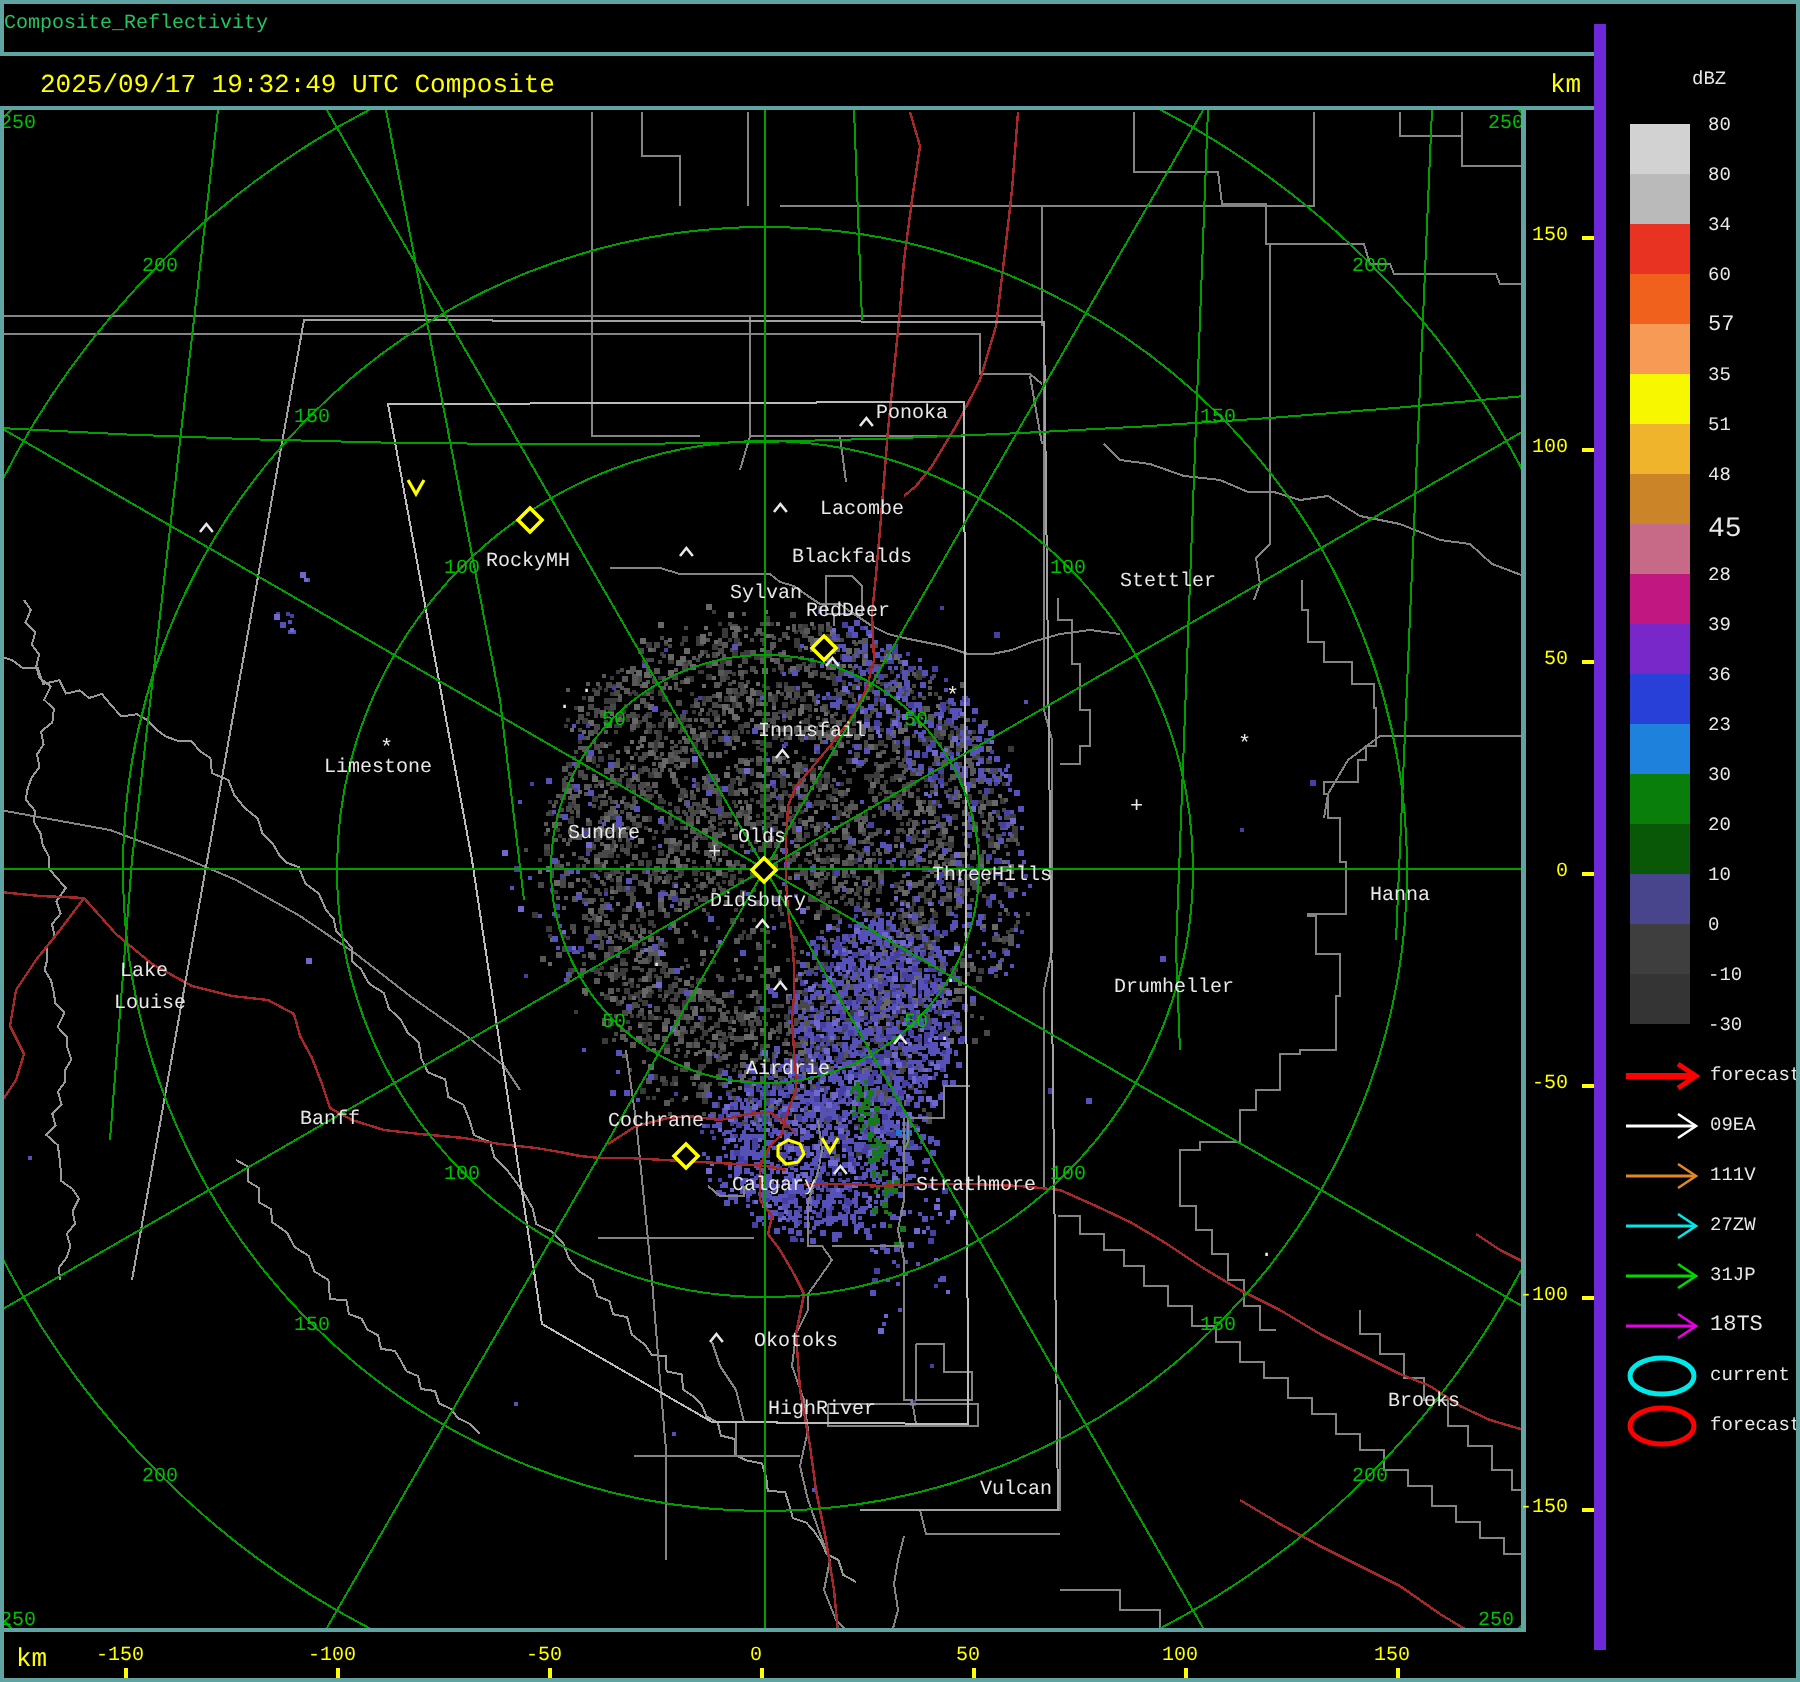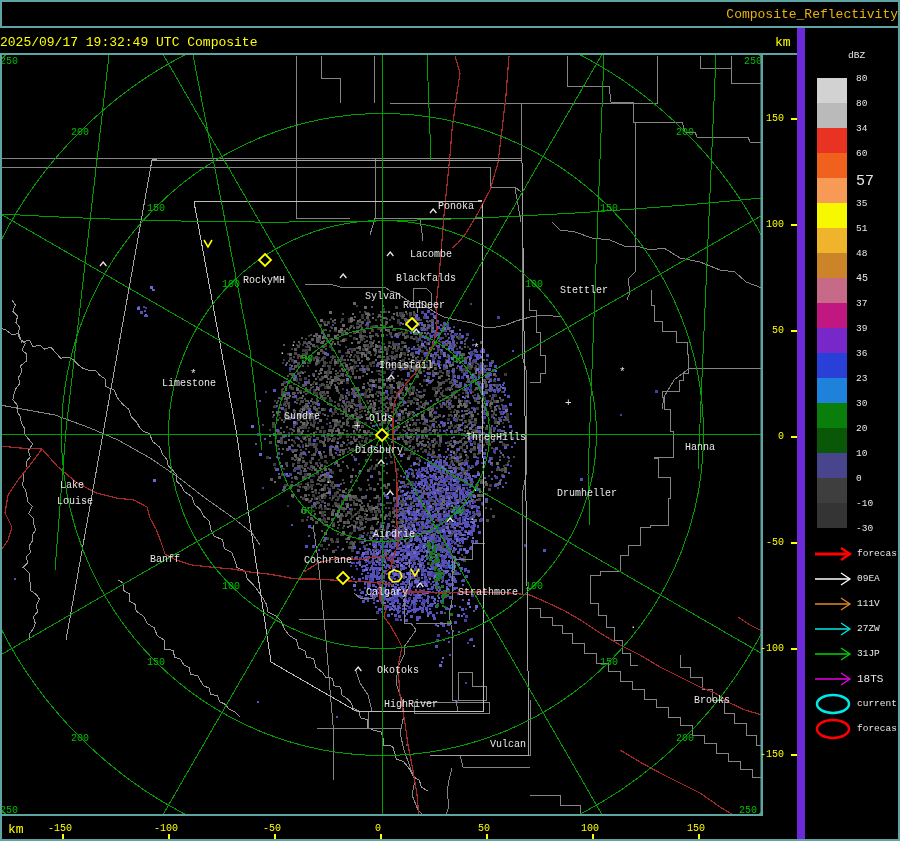--- a/index.html
+++ b/index.html
@@ -1,22 +1,22 @@
 <!DOCTYPE html>
 <html><head><meta charset="utf-8"><style>
 html,body{margin:0;padding:0;background:#000}
 body{width:900px;height:841px;position:relative;overflow:hidden;
  font-family:"Liberation Mono",monospace}
 .teal{background:#5fa3a3}
 </style></head><body>
 <div style="position:absolute;left:0;top:0;width:900px;height:28px;background:#000;border-top:2px solid #5fa3a3;border-left:2px solid #5fa3a3;border-right:2px solid #5fa3a3;border-bottom:2px solid #5fa3a3;box-sizing:border-box">
- <div style="position:absolute;left:0;top:5px;width:100%;text-align:right;color:#eab308;font-size:13px">Composite_Reflectivity</div>
+ <div style="position:absolute;left:0;top:5px;width:100%;text-align:left;color:#22c55e;font-size:10px">Composite_Reflectivity</div>
 </div>
 <div style="position:absolute;left:0;top:28px;width:797px;height:27px;background:#000;border-bottom:2px solid #5fa3a3;box-sizing:border-box">
- <div style="position:absolute;left:0;top:7px;color:#ffff00;font-size:13px">2025/09/17 19:32:49 UTC Composite</div>
+ <div style="position:absolute;left:20px;top:7px;color:#ffff00;font-size:13px">2025/09/17 19:32:49 UTC Composite</div>
  <div style="position:absolute;left:775px;top:7px;color:#ffff00;font-size:13px">km</div>
 </div>
 <svg width="763" height="761" viewBox="0 0 763 761" style="position:absolute;left:0;top:55px" font-family="'Liberation Mono', monospace">
     <rect width="763" height="761" fill="#000"></rect>
     <defs>
       <clipPath id="mapclip">
         <rect x="1" y="0" width="760" height="759"></rect>
       </clipPath>
     </defs>
     <g clip-path="url(#mapclip)">
@@ -205,21 +205,21 @@
     <div style="position:absolute;left:274px;top:18px;width:2px;height:5px;background:#ffff00"></div>
     <div style="position:absolute;left:378px;top:7px;width:60px;margin-left:-30px;text-align:center;color:#ffff00;font-size:10px">0</div>
     <div style="position:absolute;left:380px;top:18px;width:2px;height:5px;background:#ffff00"></div>
     <div style="position:absolute;left:484px;top:7px;width:60px;margin-left:-30px;text-align:center;color:#ffff00;font-size:10px">50</div>
     <div style="position:absolute;left:486px;top:18px;width:2px;height:5px;background:#ffff00"></div>
     <div style="position:absolute;left:590px;top:7px;width:60px;margin-left:-30px;text-align:center;color:#ffff00;font-size:10px">100</div>
     <div style="position:absolute;left:592px;top:18px;width:2px;height:5px;background:#ffff00"></div>
     <div style="position:absolute;left:696px;top:7px;width:60px;margin-left:-30px;text-align:center;color:#ffff00;font-size:10px">150</div>
     <div style="position:absolute;left:698px;top:18px;width:2px;height:5px;background:#ffff00"></div>
   </div>
-<div style="position:absolute;left:797px;top:28px;width:103px;height:813px;background:#000;border-left:8px solid #6d28d9;box-sizing:border-box">
+<div style="position:absolute;left:797px;top:12px;width:103px;height:813px;background:#000;border-left:6px solid #6d28d9;box-sizing:border-box">
  <div style="position:absolute;left:43px;top:22px;color:#e8e8e8;font-size:9.5px">dBZ</div>
  <div style="position:absolute;left:12px;top:50px;width:30px;height:25px;background:#d2d2d2"></div>
     <div style="position:absolute;left:12px;top:75px;width:30px;height:25px;background:#bababa"></div>
     <div style="position:absolute;left:12px;top:100px;width:30px;height:25px;background:#e83222"></div>
     <div style="position:absolute;left:12px;top:125px;width:30px;height:25px;background:#ef611c"></div>
     <div style="position:absolute;left:12px;top:150px;width:30px;height:25px;background:#f79a56"></div>
     <div style="position:absolute;left:12px;top:175px;width:30px;height:25px;background:#f7f700"></div>
     <div style="position:absolute;left:12px;top:200px;width:30px;height:25px;background:#efb32c"></div>
     <div style="position:absolute;left:12px;top:225px;width:30px;height:25px;background:#cc8428"></div>
     <div style="position:absolute;left:12px;top:250px;width:30px;height:25px;background:#c66a88"></div>
@@ -229,26 +229,26 @@
     <div style="position:absolute;left:12px;top:350px;width:30px;height:25px;background:#1e82dc"></div>
     <div style="position:absolute;left:12px;top:375px;width:30px;height:25px;background:#0a7e0a"></div>
     <div style="position:absolute;left:12px;top:400px;width:30px;height:25px;background:#085808"></div>
     <div style="position:absolute;left:12px;top:425px;width:30px;height:25px;background:#49458c"></div>
     <div style="position:absolute;left:12px;top:450px;width:30px;height:25px;background:#3e3e3e"></div>
     <div style="position:absolute;left:12px;top:475px;width:30px;height:25px;background:#343434"></div>
     <div style="position:absolute;left:51px;top:45px;width:30px;color:#e8e8e8;font-size:9.5px">80</div>
     <div style="position:absolute;left:51px;top:70px;width:30px;color:#e8e8e8;font-size:9.5px">80</div>
     <div style="position:absolute;left:51px;top:95px;width:30px;color:#e8e8e8;font-size:9.5px">34</div>
     <div style="position:absolute;left:51px;top:120px;width:30px;color:#e8e8e8;font-size:9.5px">60</div>
-    <div style="position:absolute;left:51px;top:145px;width:30px;color:#e8e8e8;font-size:15px">57</div>
+    <div style="position:absolute;left:51px;top:145px;width:30px;color:#e8e8e8;font-size:11px">57</div>
     <div style="position:absolute;left:51px;top:170px;width:30px;color:#e8e8e8;font-size:9.5px">35</div>
     <div style="position:absolute;left:51px;top:195px;width:30px;color:#e8e8e8;font-size:9.5px">51</div>
     <div style="position:absolute;left:51px;top:220px;width:30px;color:#e8e8e8;font-size:9.5px">48</div>
-    <div style="position:absolute;left:51px;top:245px;width:30px;color:#e8e8e8;font-size:10px">45</div>
-    <div style="position:absolute;left:51px;top:270px;width:30px;color:#e8e8e8;font-size:9.5px">37</div>
+    <div style="position:absolute;left:51px;top:245px;width:30px;color:#e8e8e8;font-size:14px">45</div>
+    <div style="position:absolute;left:51px;top:270px;width:30px;color:#e8e8e8;font-size:9.5px">28</div>
     <div style="position:absolute;left:51px;top:295px;width:30px;color:#e8e8e8;font-size:9.5px">39</div>
     <div style="position:absolute;left:51px;top:320px;width:30px;color:#e8e8e8;font-size:9.5px">36</div>
     <div style="position:absolute;left:51px;top:345px;width:30px;color:#e8e8e8;font-size:9.5px">23</div>
     <div style="position:absolute;left:51px;top:370px;width:30px;color:#e8e8e8;font-size:9.5px">30</div>
     <div style="position:absolute;left:51px;top:395px;width:30px;color:#e8e8e8;font-size:9.5px">20</div>
     <div style="position:absolute;left:51px;top:420px;width:30px;color:#e8e8e8;font-size:9.5px">10</div>
     <div style="position:absolute;left:51px;top:445px;width:30px;color:#e8e8e8;font-size:9.5px">0</div>
     <div style="position:absolute;left:51px;top:470px;width:30px;color:#e8e8e8;font-size:9.5px">-10</div>
     <div style="position:absolute;left:51px;top:495px;width:30px;color:#e8e8e8;font-size:9.5px">-30</div>
  <svg width="103" height="230" viewBox="0 0 103 230" style="position:absolute;left:0;top:512px">

